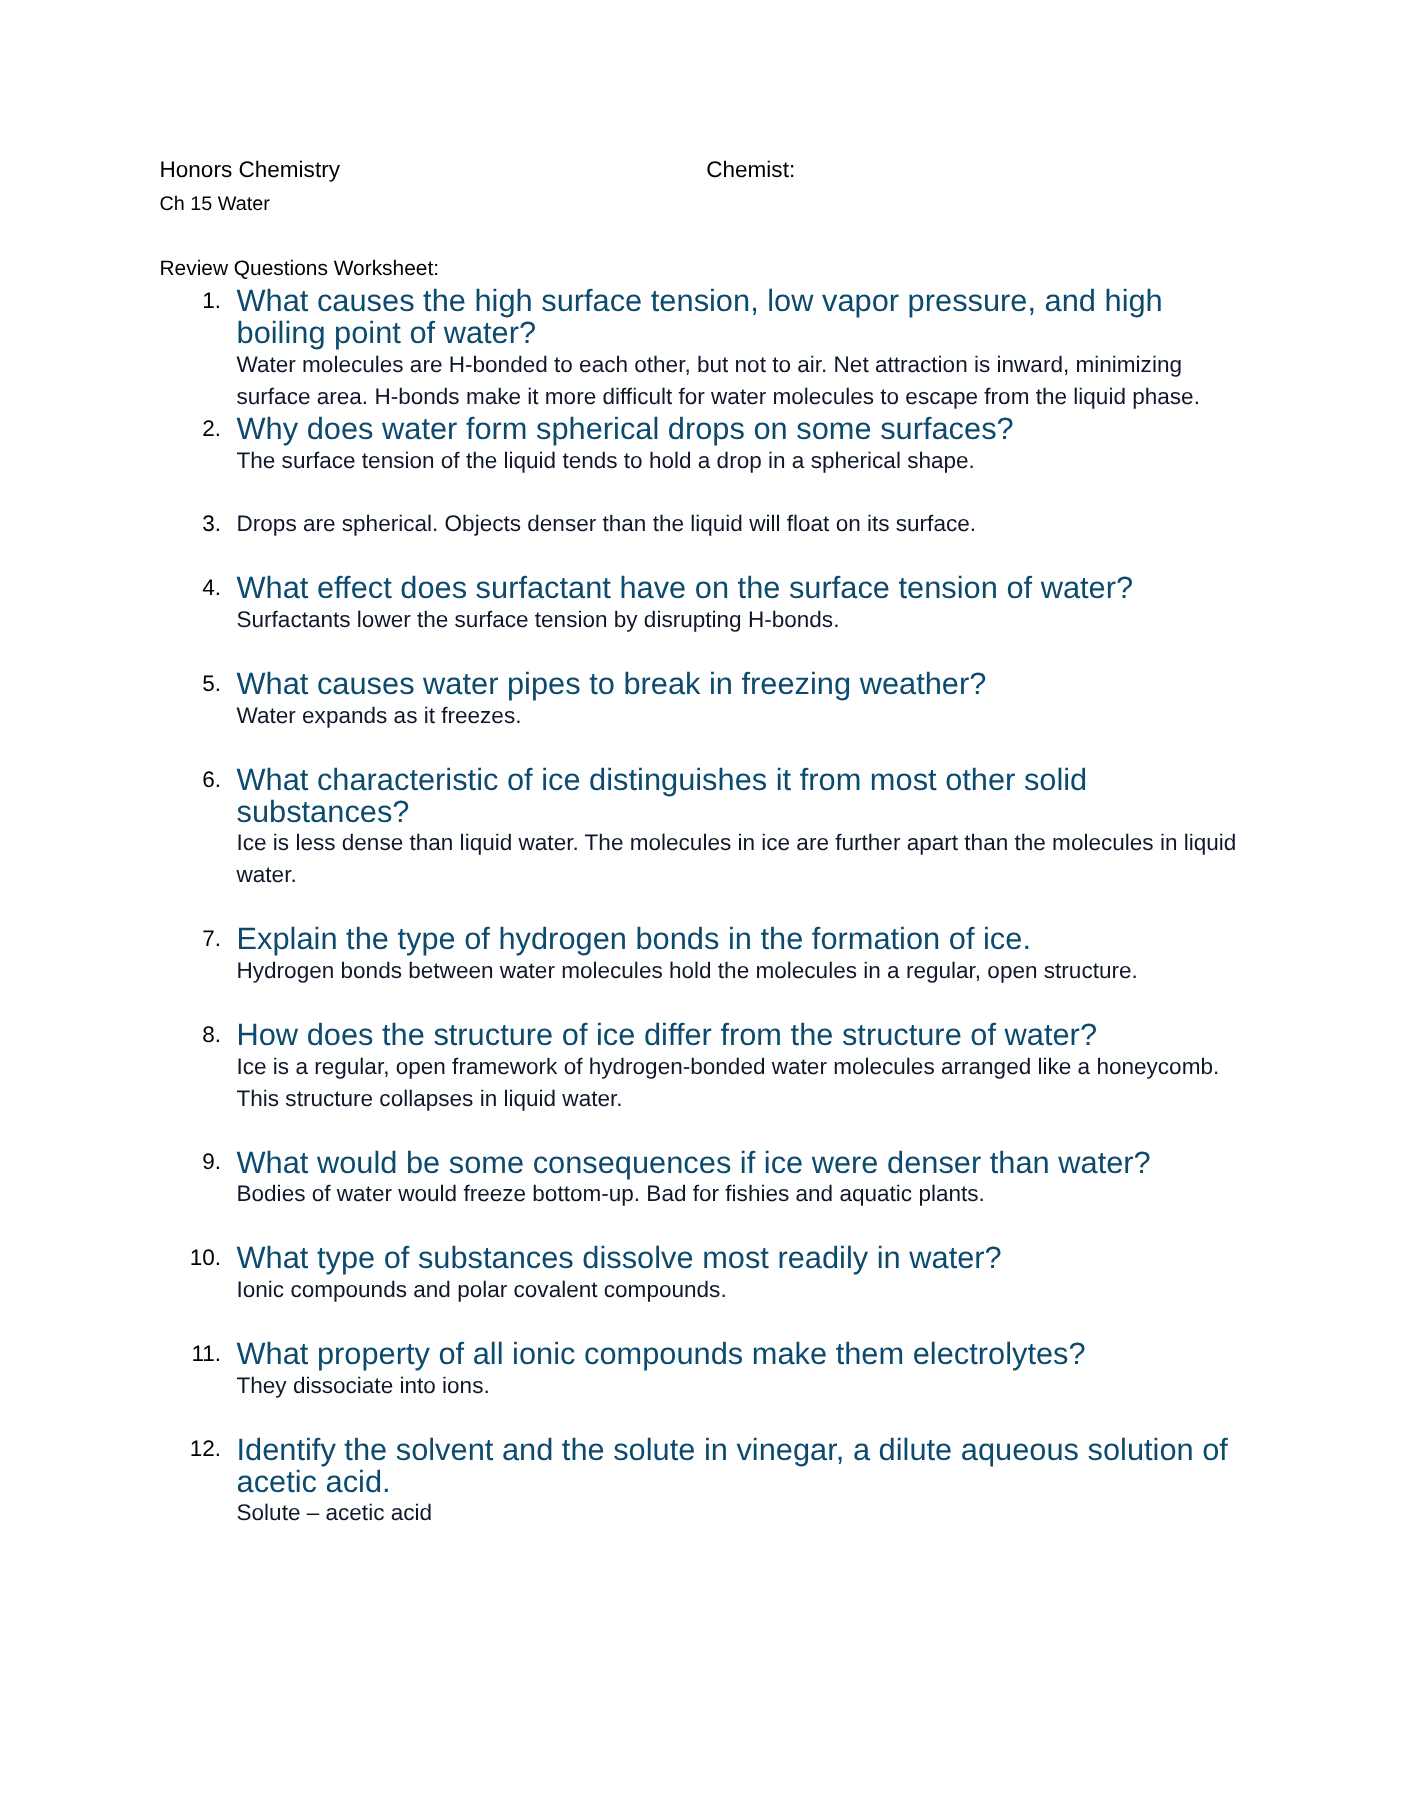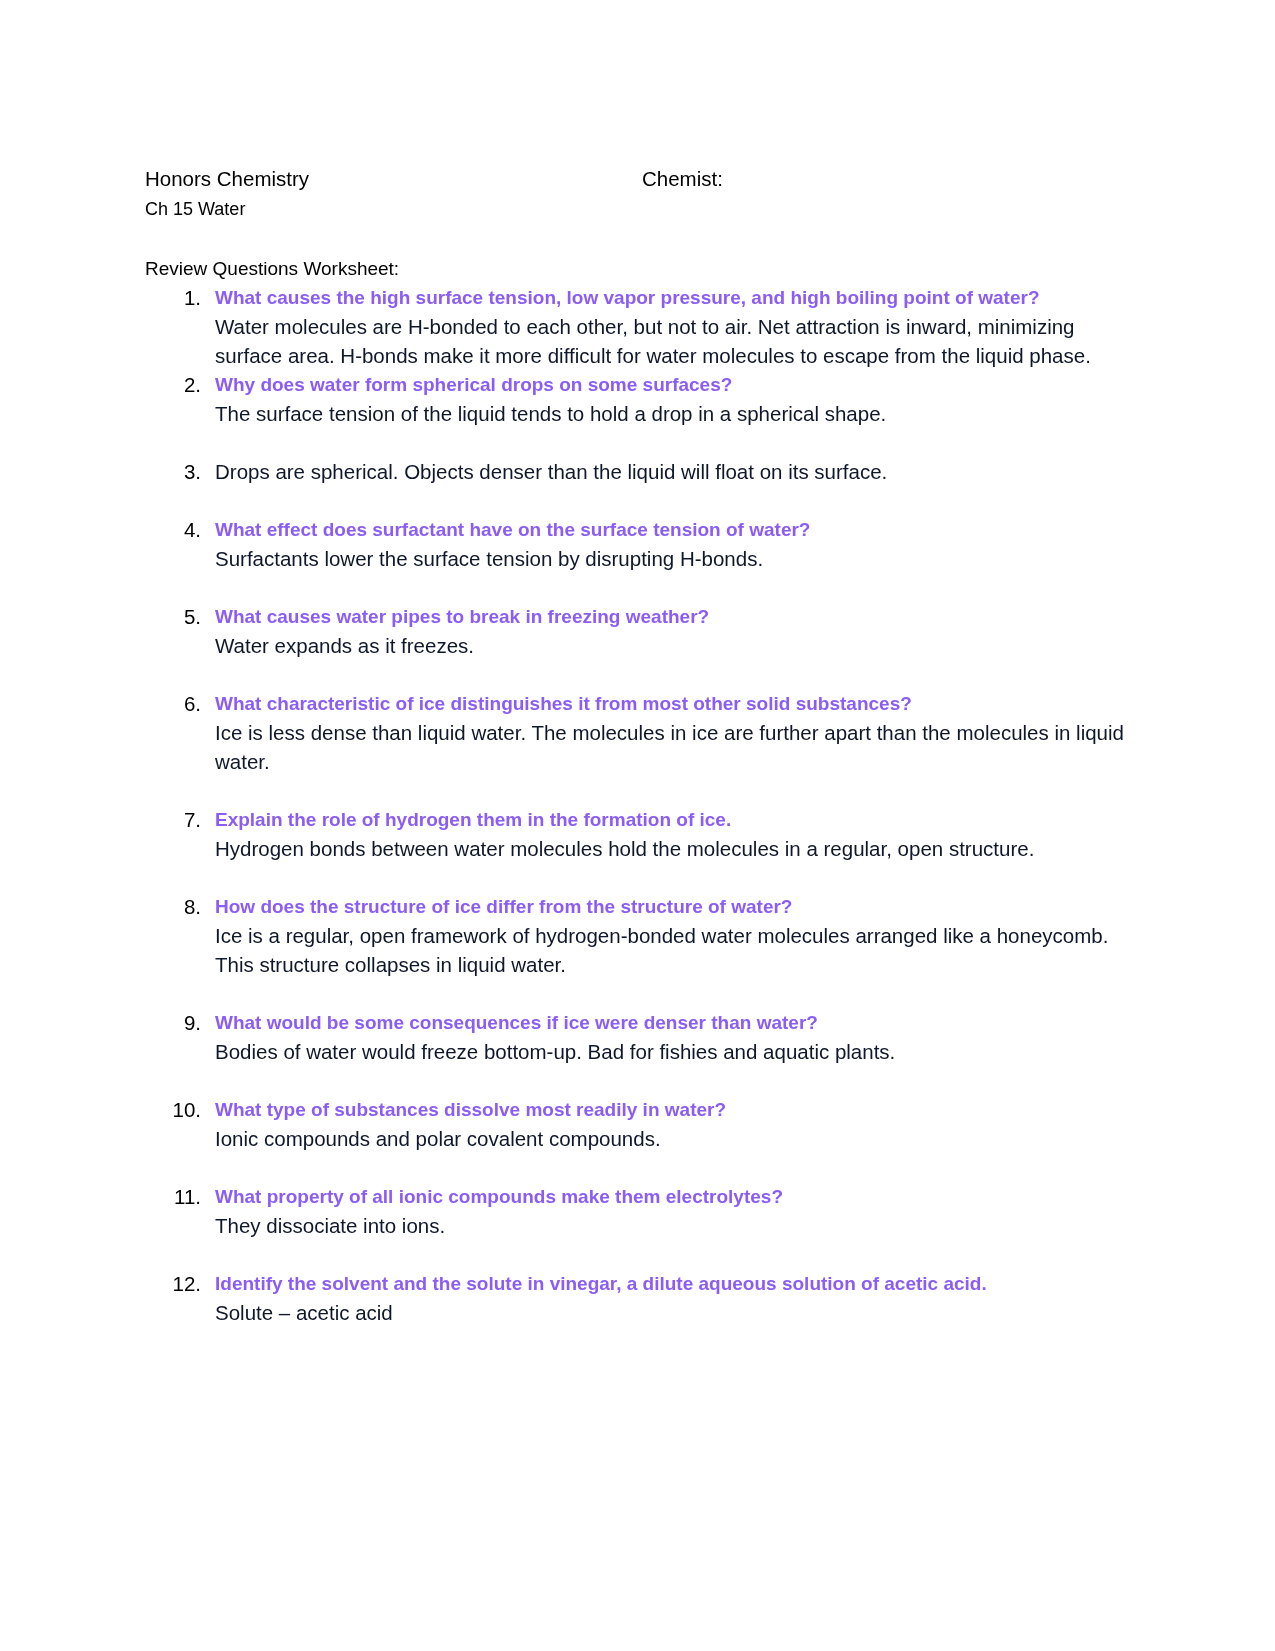--- a/index.html
+++ b/index.html
@@ -26,21 +26,20 @@
     color: #000;
   }
   .header-row {
     display: flex;
     flex-direction: row;
     align-items: baseline;
   }
   .header-left {
     width: 497px;
     flex: 0 0 auto;
-    margin-top: 24px;
   }
   .header-right {
     flex: 0 0 auto;
   }
   .header-sub {
     font-size: 18px;
     line-height: 30px;
   }
   .spacer-line {
     height: 30px;
@@ -65,24 +64,23 @@
     position: absolute;
     left: 0;
     top: 0;
     width: 56px;
     text-align: right;
     font-size: 20.5px;
     line-height: 29px;
     color: #000;
   }
   .qtext {
-    color: #8b5cf6;
-    font-size: 19px;
+    color: #0c4a6e;
+    font-size: 28px;
     line-height: 29px;
-    font-weight: bold;
   }
   .atext {
     color: #0f172a;
     font-size: 20.5px;
     line-height: 29px;
   }
   .gap {
     height: 29px;
   }
 </style>
@@ -140,21 +138,21 @@
 
     <li class="qitem">
       <span class="qnum">6.</span>
       <div class="qtext">What characteristic of ice distinguishes it from most other solid substances?</div>
       <div class="atext">Ice is less dense than liquid water. The molecules in ice are further apart than the molecules in liquid water.</div>
     </li>
     <div class="gap"></div>
 
     <li class="qitem">
       <span class="qnum">7.</span>
-      <div class="qtext">Explain the role of hydrogen them in the formation of ice.</div>
+      <div class="qtext">Explain the type of hydrogen bonds in the formation of ice.</div>
       <div class="atext">Hydrogen bonds between water molecules hold the molecules in a regular, open structure.</div>
     </li>
     <div class="gap"></div>
 
     <li class="qitem">
       <span class="qnum">8.</span>
       <div class="qtext">How does the structure of ice differ from the structure of water?</div>
       <div class="atext">Ice is a regular, open framework of hydrogen-bonded water molecules arranged like a honeycomb. This structure collapses in liquid water.</div>
     </li>
     <div class="gap"></div>

